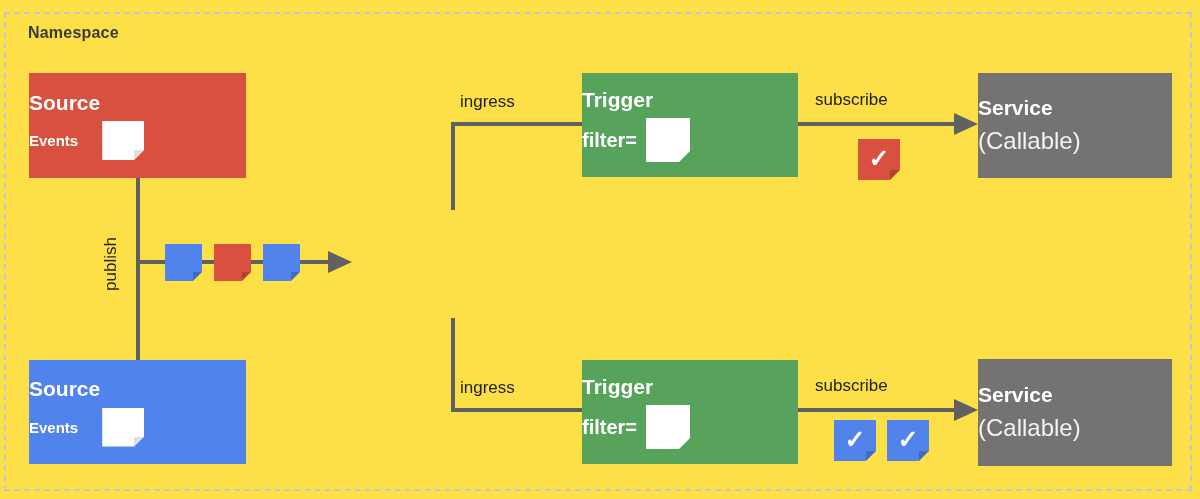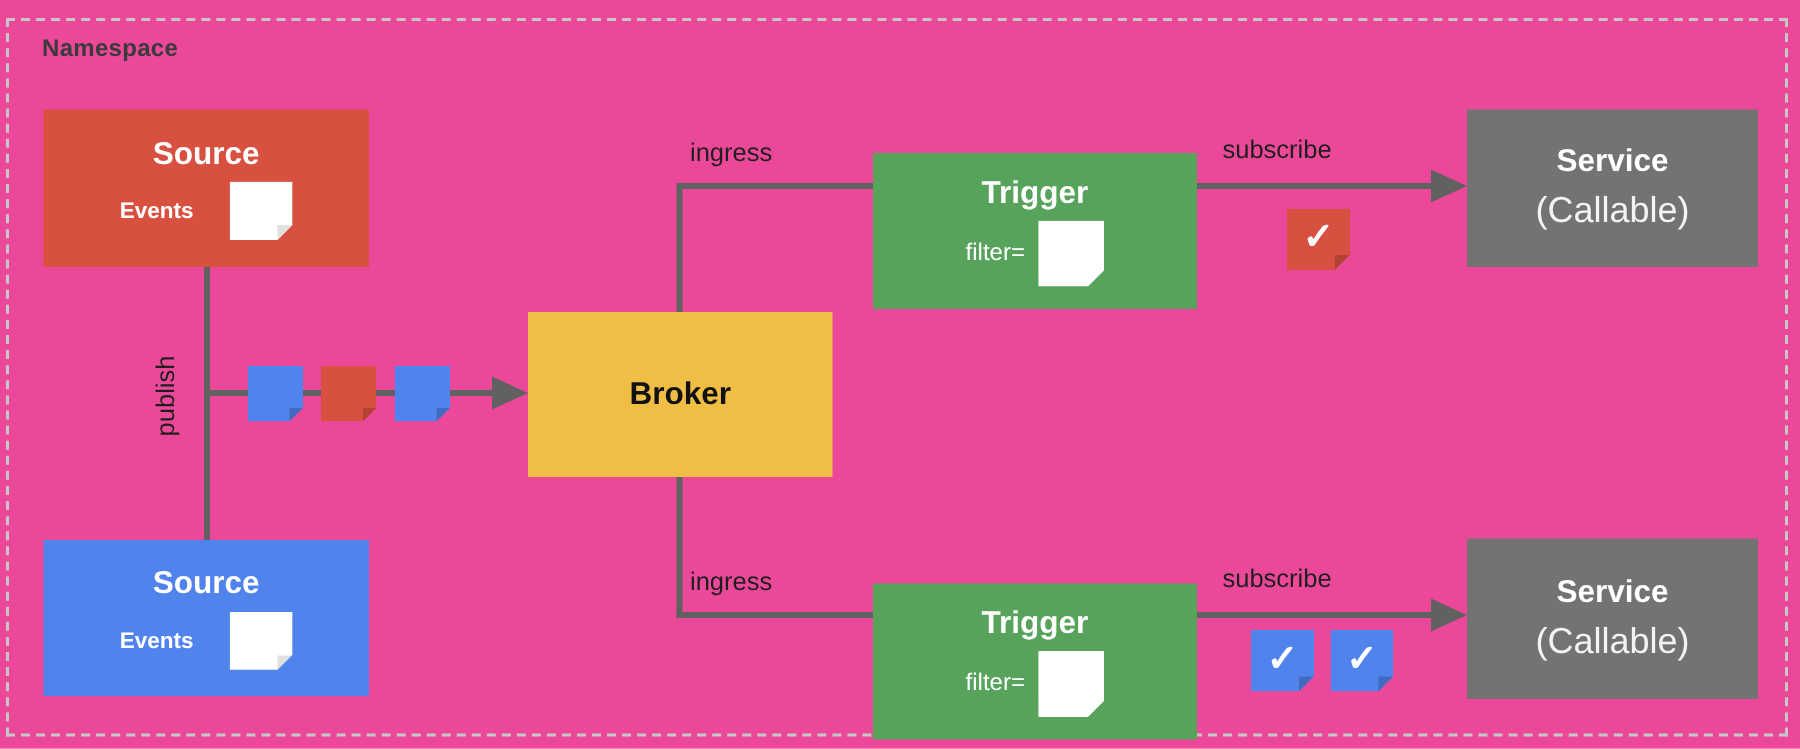--- a/index.html
+++ b/index.html
@@ -7,44 +7,44 @@
     --blue:#5083ec;
     --green:#57a35c;
     --yellow:#f0be45;
     --gray:#757272;
     --line:#616161;
     --dash:#c7c7c7;
     --ink:#1f1f1f;
   }
   *{margin:0;padding:0;box-sizing:border-box;}
   body{font-family:"Liberation Sans",sans-serif;background:#fff;}
-  .canvas{position:relative;width:1200px;height:499px;background:#ec4899;overflow:hidden;}
+  .canvas{position:relative;width:1200px;height:499px;background:#fde047;overflow:hidden;}
   .ns-border{position:absolute;left:4px;top:12px;width:1188px;height:479px;border:2px dashed var(--dash);background:transparent;}
   .ns-label{position:absolute;left:28px;top:24px;font-size:16px;font-weight:bold;color:#3a3a3a;letter-spacing:.2px;}
 
   
-  .box{position:absolute;display:flex;flex-direction:column;align-items:center;justify-content:center;gap:7px;}
+  .box{position:absolute;display:flex;flex-direction:column;align-items:flex-start;justify-content:center;gap:7px;}
   .box .title{font-size:21px;font-weight:bold;color:#fff;line-height:1.1;}
   .red-bg{background:var(--red);}
   .blue-bg{background:var(--blue);}
-  .green-bg{background:var(--green);margin-top:29px;}
+  .green-bg{background:var(--green);}
   .yellow-bg{background:var(--yellow);}
   .gray-bg{background:var(--gray);}
 
   .src-row{display:flex;align-items:center;gap:24px;}
   .src-row .events{font-size:15px;font-weight:bold;color:#fff;}
   .doc-icon{width:42px;height:39px;background:#fff;position:relative;
     clip-path:polygon(0 0,100% 0,100% calc(100% - 10px),calc(100% - 10px) 100%,0 100%);}
   .doc-icon::after{content:"";position:absolute;right:0;bottom:0;width:0;height:0;
     border-top:10px solid rgba(0,0,0,0.12);border-right:10px solid transparent;}
 
   .broker-title{font-size:21px;font-weight:bold;color:#111;}
 
   .filter-row{display:flex;align-items:center;gap:9px;}
-  .filter-label{font-size:16px;font-weight:normal;color:#fff;}
+  .filter-label{font-size:20px;font-weight:bold;color:#fff;}
   .filter-note{width:44px;height:44px;background:#fff;padding:3px;position:relative;
     clip-path:polygon(0 0,100% 0,100% calc(100% - 11px),calc(100% - 11px) 100%,0 100%);}
   .filter-note .inner{width:100%;height:100%;position:relative;
     clip-path:polygon(0 0,100% 0,100% calc(100% - 9px),calc(100% - 9px) 100%,0 100%);}
   .filter-note .inner::after{content:"";position:absolute;right:0;bottom:0;width:0;height:0;
     border-top:9px solid rgba(0,0,0,0.18);border-right:9px solid transparent;}
   .inner[data-color="red"]{background:var(--red);}
   .inner[data-color="blue"]{background:var(--blue);}
 
   .svc-sub{font-size:24px;color:#f3f3f3;}
@@ -128,23 +128,20 @@
   </div>
 
   <div class="box blue-bg" style="left:29px;top:360px;width:217px;height:104px;">
     <div class="title">Source</div>
     <div class="src-row">
       <span class="events">Events</span>
       <span class="doc-icon"></span>
     </div>
   </div>
 
-  <div class="box yellow-bg" style="left:352px;top:208px;width:203px;height:110px;">
-    <div class="broker-title">Broker</div>
-  </div>
 
   <div class="box green-bg" style="left:582px;top:73px;width:216px;height:104px;">
     <div class="title">Trigger</div>
     <div class="filter-row">
       <span class="filter-label">filter=</span>
       <span class="filter-note"><span class="inner" data-color="red"></span></span>
     </div>
   </div>
 
   <div class="box green-bg" style="left:582px;top:360px;width:216px;height:104px;">

